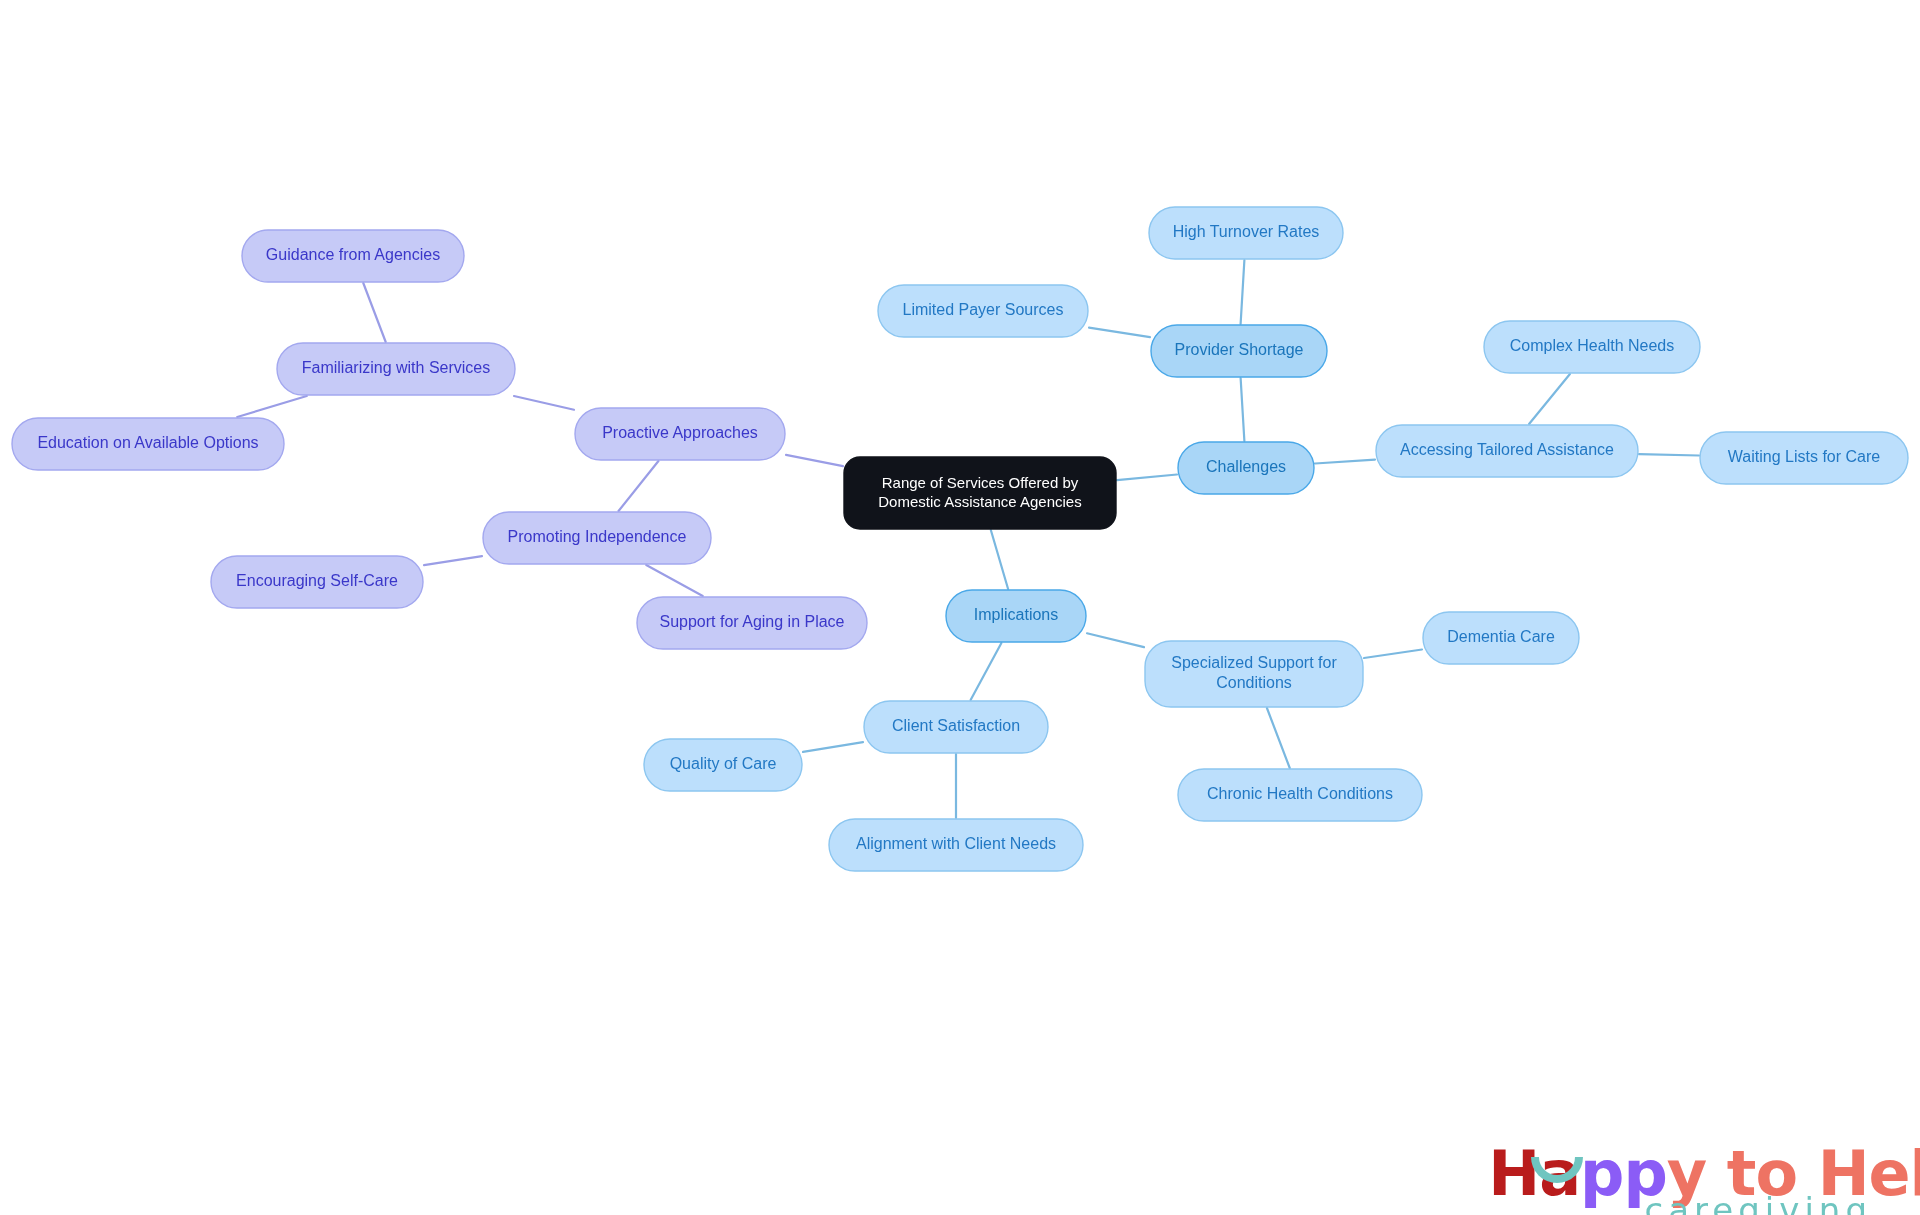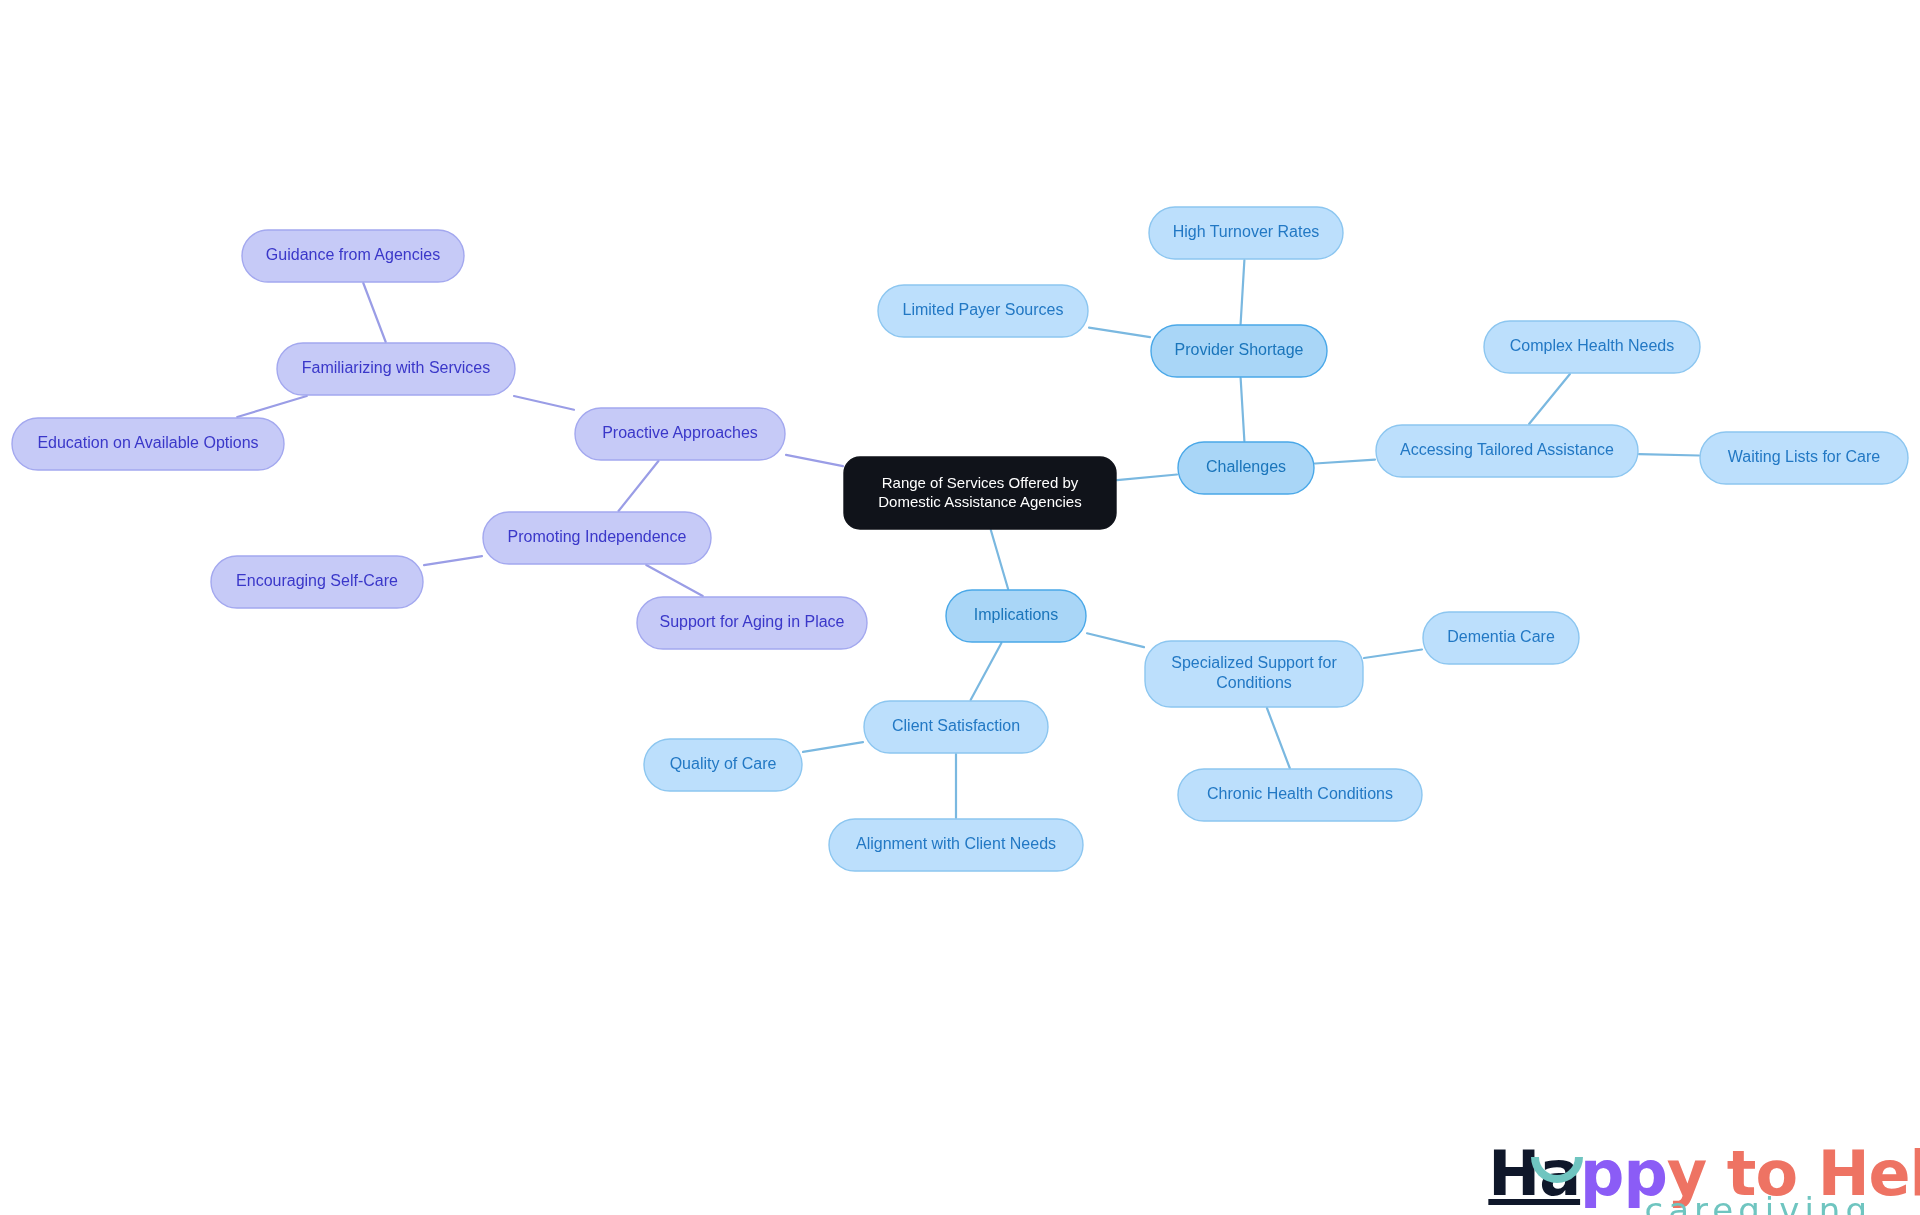--- a/index.html
+++ b/index.html
@@ -190,17 +190,17 @@
       </g>
       <g>
         <rect class="node-rect" x="637" y="597" width="230" height="52" rx="26" ry="26" fill="#c6caf7" stroke="#a3a8ef"></rect>
         <text class="node-label" x="752" font-size="16" fill="#3a37c9"><tspan x="752" y="623">Support for Aging in Place</tspan></text>
       </g>
     </g>
 </svg>
 
 <div class="logo-wrap">
   <div class="logo-main">
-    <span style="color: #0f172a; text-decoration: underline;">Ha</span><span style="color: #8b5cf6;">pp</span><span style="color: rgb(238, 115, 99);">y</span><span style="color: rgb(238, 115, 99);"> to Help</span>
+    <span style="color: #b91c1c;">Ha</span><span style="color: #8b5cf6;">pp</span><span style="color: rgb(238, 115, 99);">y</span><span style="color: rgb(238, 115, 99);"> to Help</span>
   </div>
   <div class="logo-smile"></div>
   <div class="logo-sub" style="color: rgb(111, 197, 192);">caregiving</div>
 </div>
 
 </body></html>

